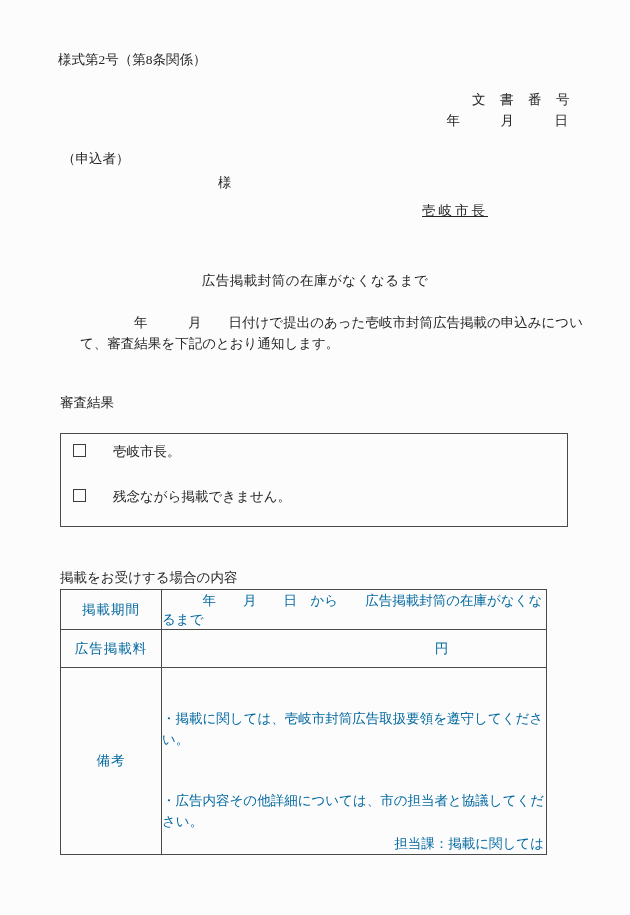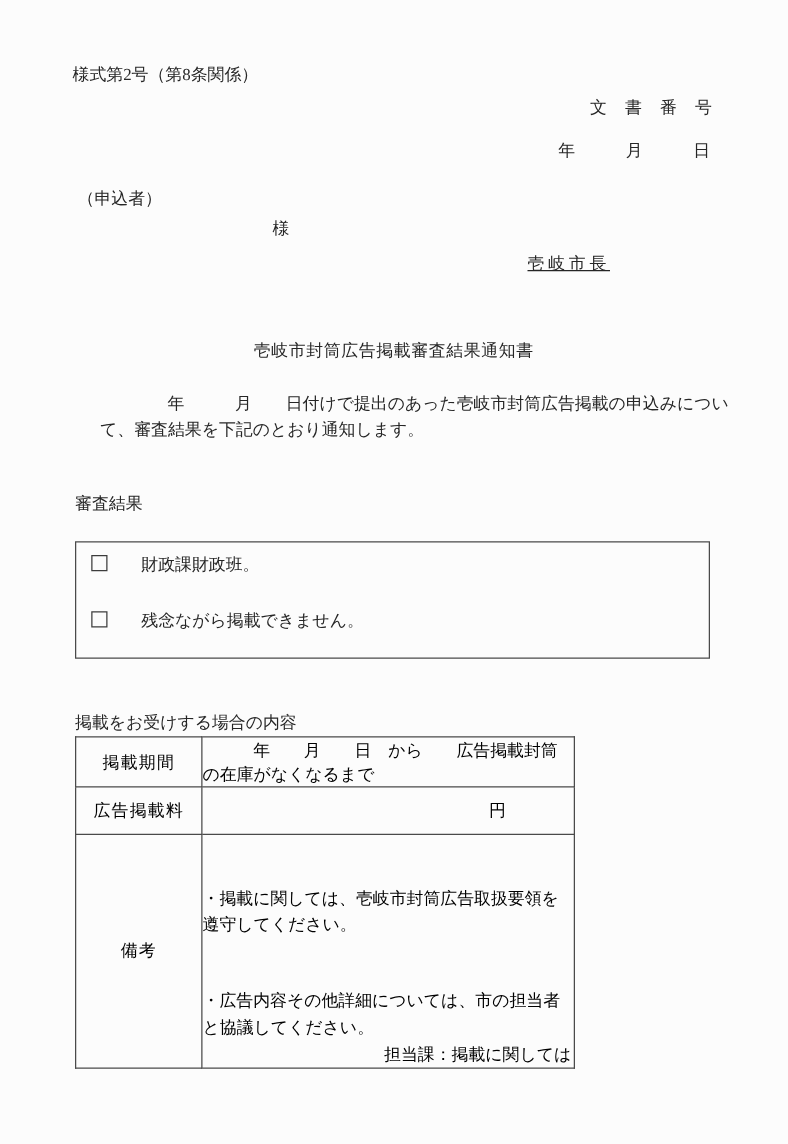--- a/index.html
+++ b/index.html
@@ -13,21 +13,21 @@
     height: 915px;
     background: #fcfcfc;
     font-family: "Liberation Serif", "DejaVu Serif", serif;
     font-size: 13.5px;
     color: #262626;
     overflow: hidden;
   }
   .abs { position: absolute; white-space: nowrap; }
 
   .form-label   { left: 58px;  top: 51px; }
-  .doc-number   { right: 60px; top: 77px;  text-align: center; letter-spacing: 0.5px; }
+  .doc-number   { right: 60px; top: 91px;  text-align: center; letter-spacing: 0.5px; }
   .doc-date     { right: 62px; top: 112px; text-align: right; }
   .applicant    { left: 62px;  top: 150px; }
   .honorific    { left: 218px; top: 174px; }
   .mayor        { left: 422px; top: 202px; letter-spacing: 3px; text-decoration: underline; }
   .doc-title    { left: 0; width: 630px; top: 272px; text-align: center; letter-spacing: 0.5px; }
 
   .body-par {
     left: 59px; top: 312px; width: 514px;
     line-height: 21px;
     white-space: normal;
@@ -56,23 +56,23 @@
     background: transparent;
   }
 
   .table-caption { left: 60px; top: 569px; }
 
   .info-table {
     position: absolute;
     left: 60px; top: 589px;
     border-collapse: collapse;
     table-layout: fixed;
-    width: 400px;
+    width: 487px;
     font-size: 13.5px;
-    color: #000000;
+    color: #0369a1;
   }
   .info-table td {
     border: 1px solid #4a4a4a;
     padding: 0;
     vertical-align: middle;
   }
   .info-table col.c1 { width: 101px; }
   .cell-label { text-align: center; letter-spacing: 1px; }
   .row-period  { height: 40px; }
   .row-fee     { height: 38px; }
@@ -106,29 +106,29 @@
   <div class="abs doc-number">文　書　番　号</div>
 
   <div class="abs doc-date">年　　　月　　　日</div>
 
   <div class="abs applicant">（申込者）</div>
 
   <div class="abs honorific">様</div>
 
   <div class="abs mayor">壱岐市長</div>
 
-  <div class="abs doc-title">壱岐市封筒広告掲載審査結果通知書</div>
+  <div class="abs doc-title">広告掲載封筒の在庫がなくなるまで</div>
 
   <div class="abs body-par">　　　　年　　　月　　日付けで提出のあった壱岐市封筒広告掲載の申込みについて、審査結果を下記のとおり通知します。</div>
 
   <div class="abs result-heading">審査結果</div>
 
   <div class="abs result-box">
     <div class="opt-row first">
-      <span class="cb"></span><span>財政課財政班。</span>
+      <span class="cb"></span><span>壱岐市長。</span>
     </div>
     <div class="opt-row second">
       <span class="cb"></span><span>残念ながら掲載できません。</span>
     </div>
   </div>
 
   <div class="abs table-caption">掲載をお受けする場合の内容</div>
 
   <table class="info-table">
     <colgroup>

